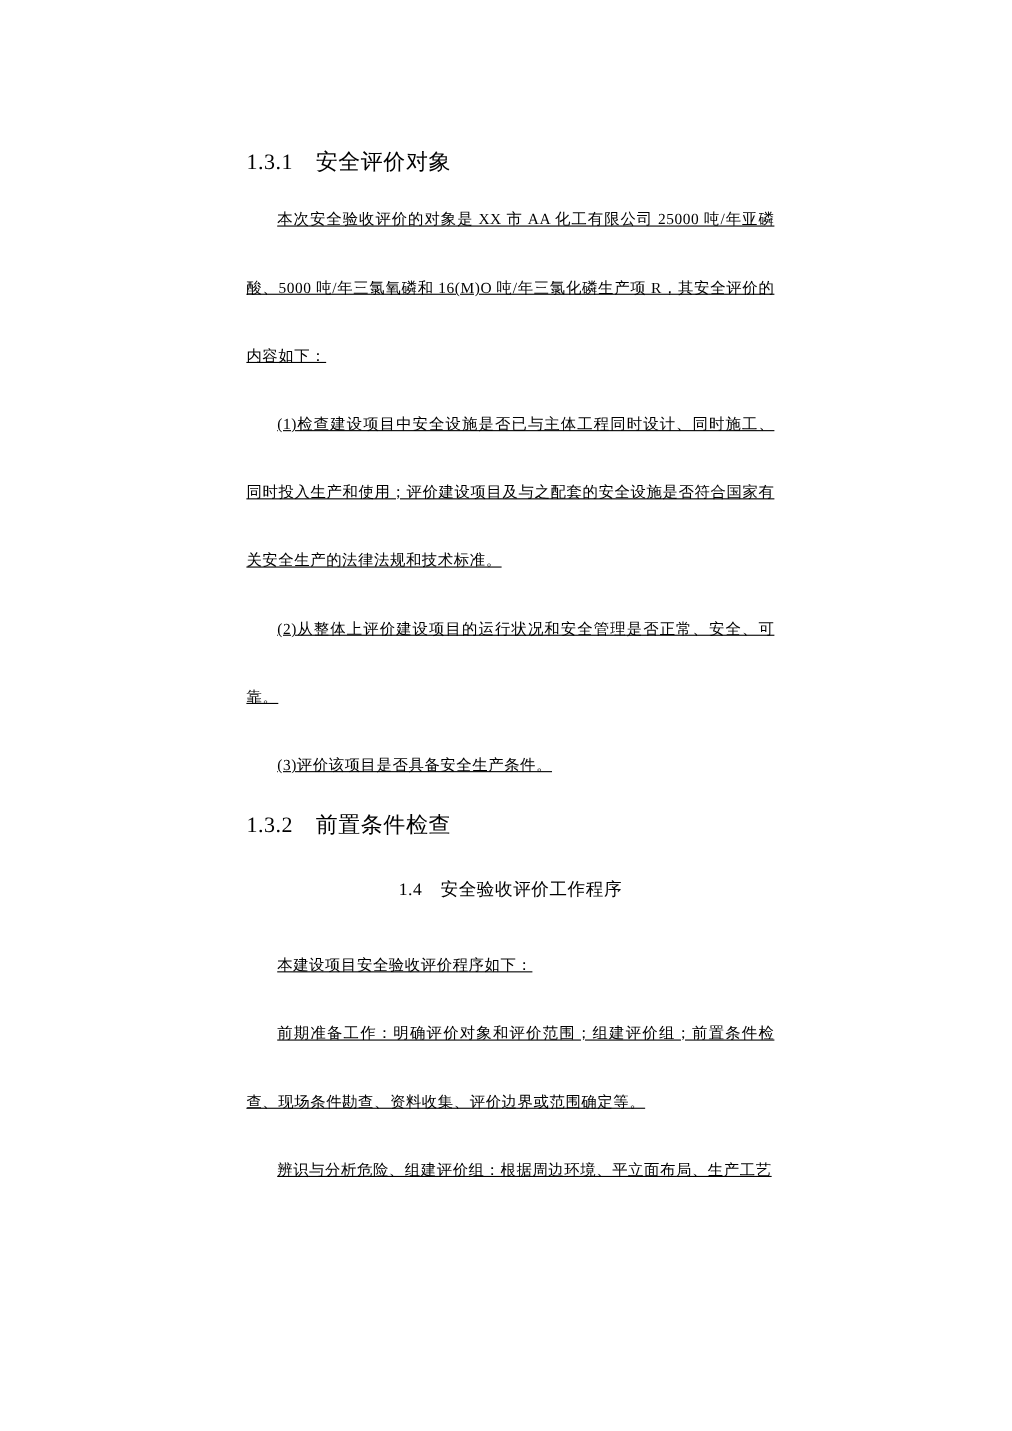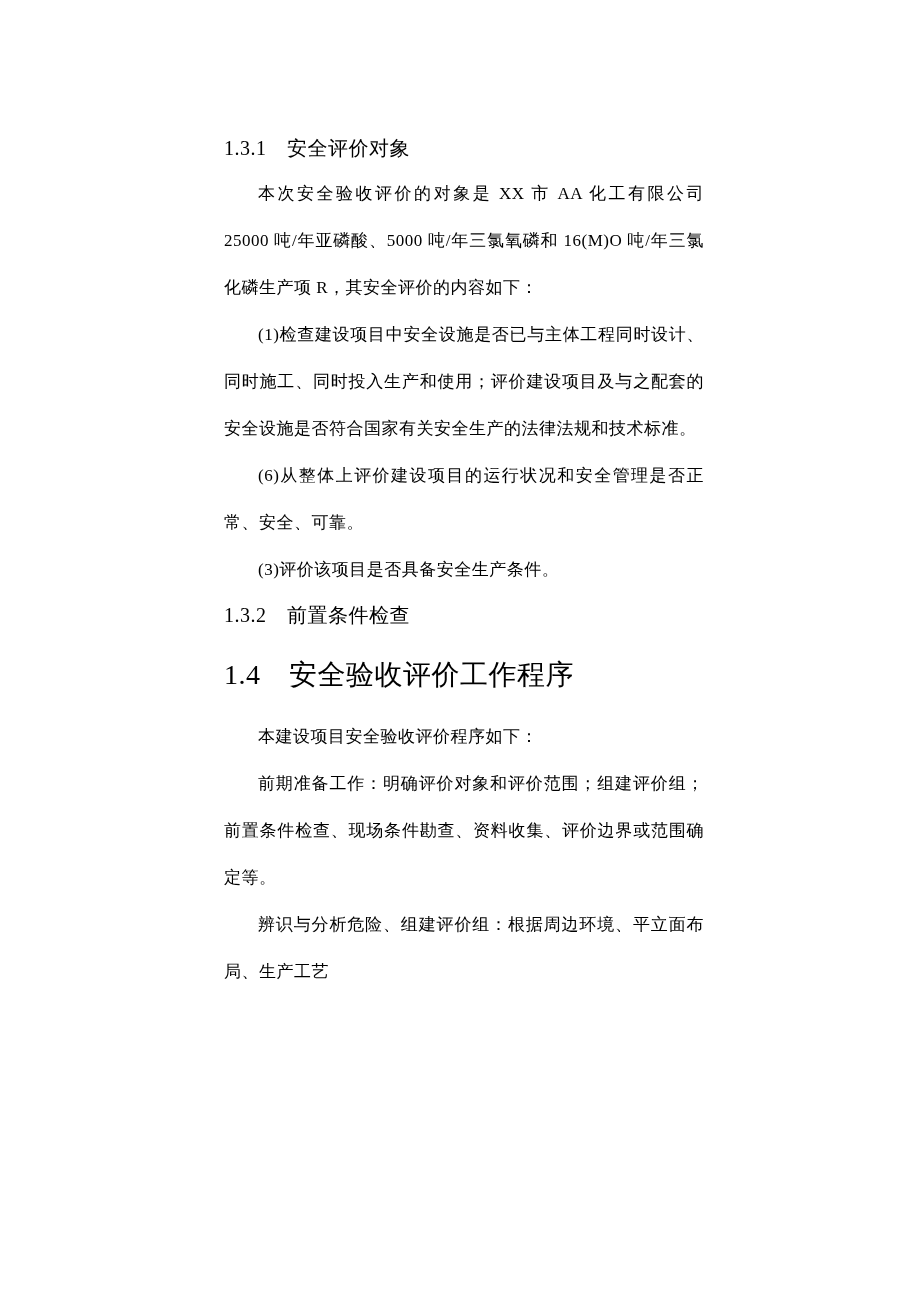--- a/index.html
+++ b/index.html
@@ -18,56 +18,57 @@
     color: #000000;
   }
   .doc-body p,
   .doc-body h2,
   .doc-body h3 {
     margin: 0;
     padding: 0;
     font-weight: normal;
   }
   .para {
-    font-size: 17px;
-    line-height: 47px;
+    font-size: 14px;
+    line-height: 62px;
     text-align: justify;
     text-indent: 2em;
     letter-spacing: 0.5px;
+    text-decoration: underline;
   }
   .heading {
     font-size: 20px;
     line-height: 44px;
     font-weight: bold;
     text-align: left;
     letter-spacing: 0.5px;
   }
   .center-heading {
-    font-size: 28px;
+    font-size: 16px;
     line-height: 44px;
     font-weight: bold;
-    text-align: left;
+    text-align: center;
     margin-top: 16px !important;
     margin-bottom: 16px !important;
     letter-spacing: 0.5px;
   }
 </style>
 </head>
 <body>
 
 <div class="page">
   <div class="doc-body">
 
     <h2 class="heading">1.3.1　安全评价对象</h2>
 
     <p class="para">本次安全验收评价的对象是 XX 市 AA 化工有限公司 25000 吨/年亚磷酸、5000 吨/年三氯氧磷和 16(M)O 吨/年三氯化磷生产项 R，其安全评价的内容如下：</p>
 
     <p class="para">(1)检查建设项目中安全设施是否已与主体工程同时设计、同时施工、同时投入生产和使用；评价建设项目及与之配套的安全设施是否符合国家有关安全生产的法律法规和技术标准。</p>
 
-    <p class="para">(6)从整体上评价建设项目的运行状况和安全管理是否正常、安全、可靠。</p>
+    <p class="para">(2)从整体上评价建设项目的运行状况和安全管理是否正常、安全、可靠。</p>
 
     <p class="para">(3)评价该项目是否具备安全生产条件。</p>
 
     <h2 class="heading">1.3.2　前置条件检查</h2>
 
 
 
     <h2 class="center-heading">1.4　安全验收评价工作程序</h2>
 
     <p class="para">本建设项目安全验收评价程序如下：</p>

